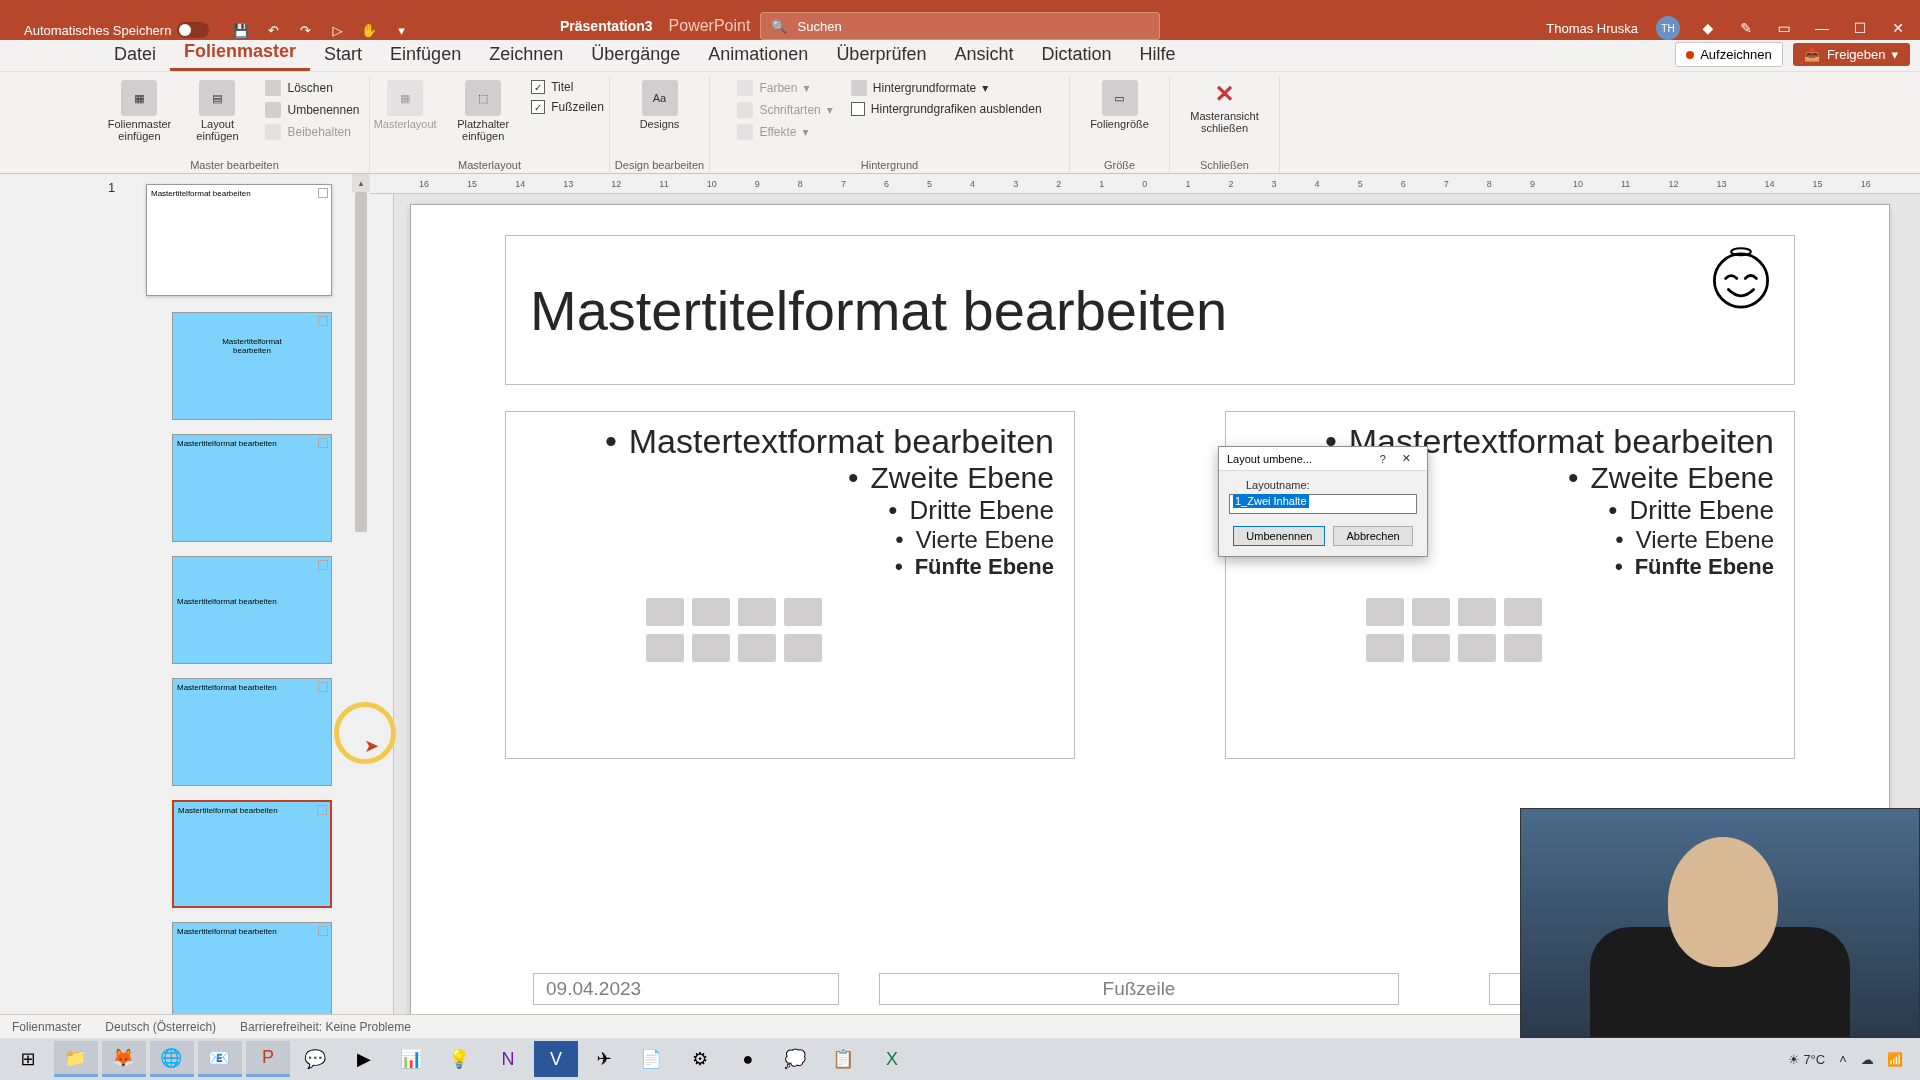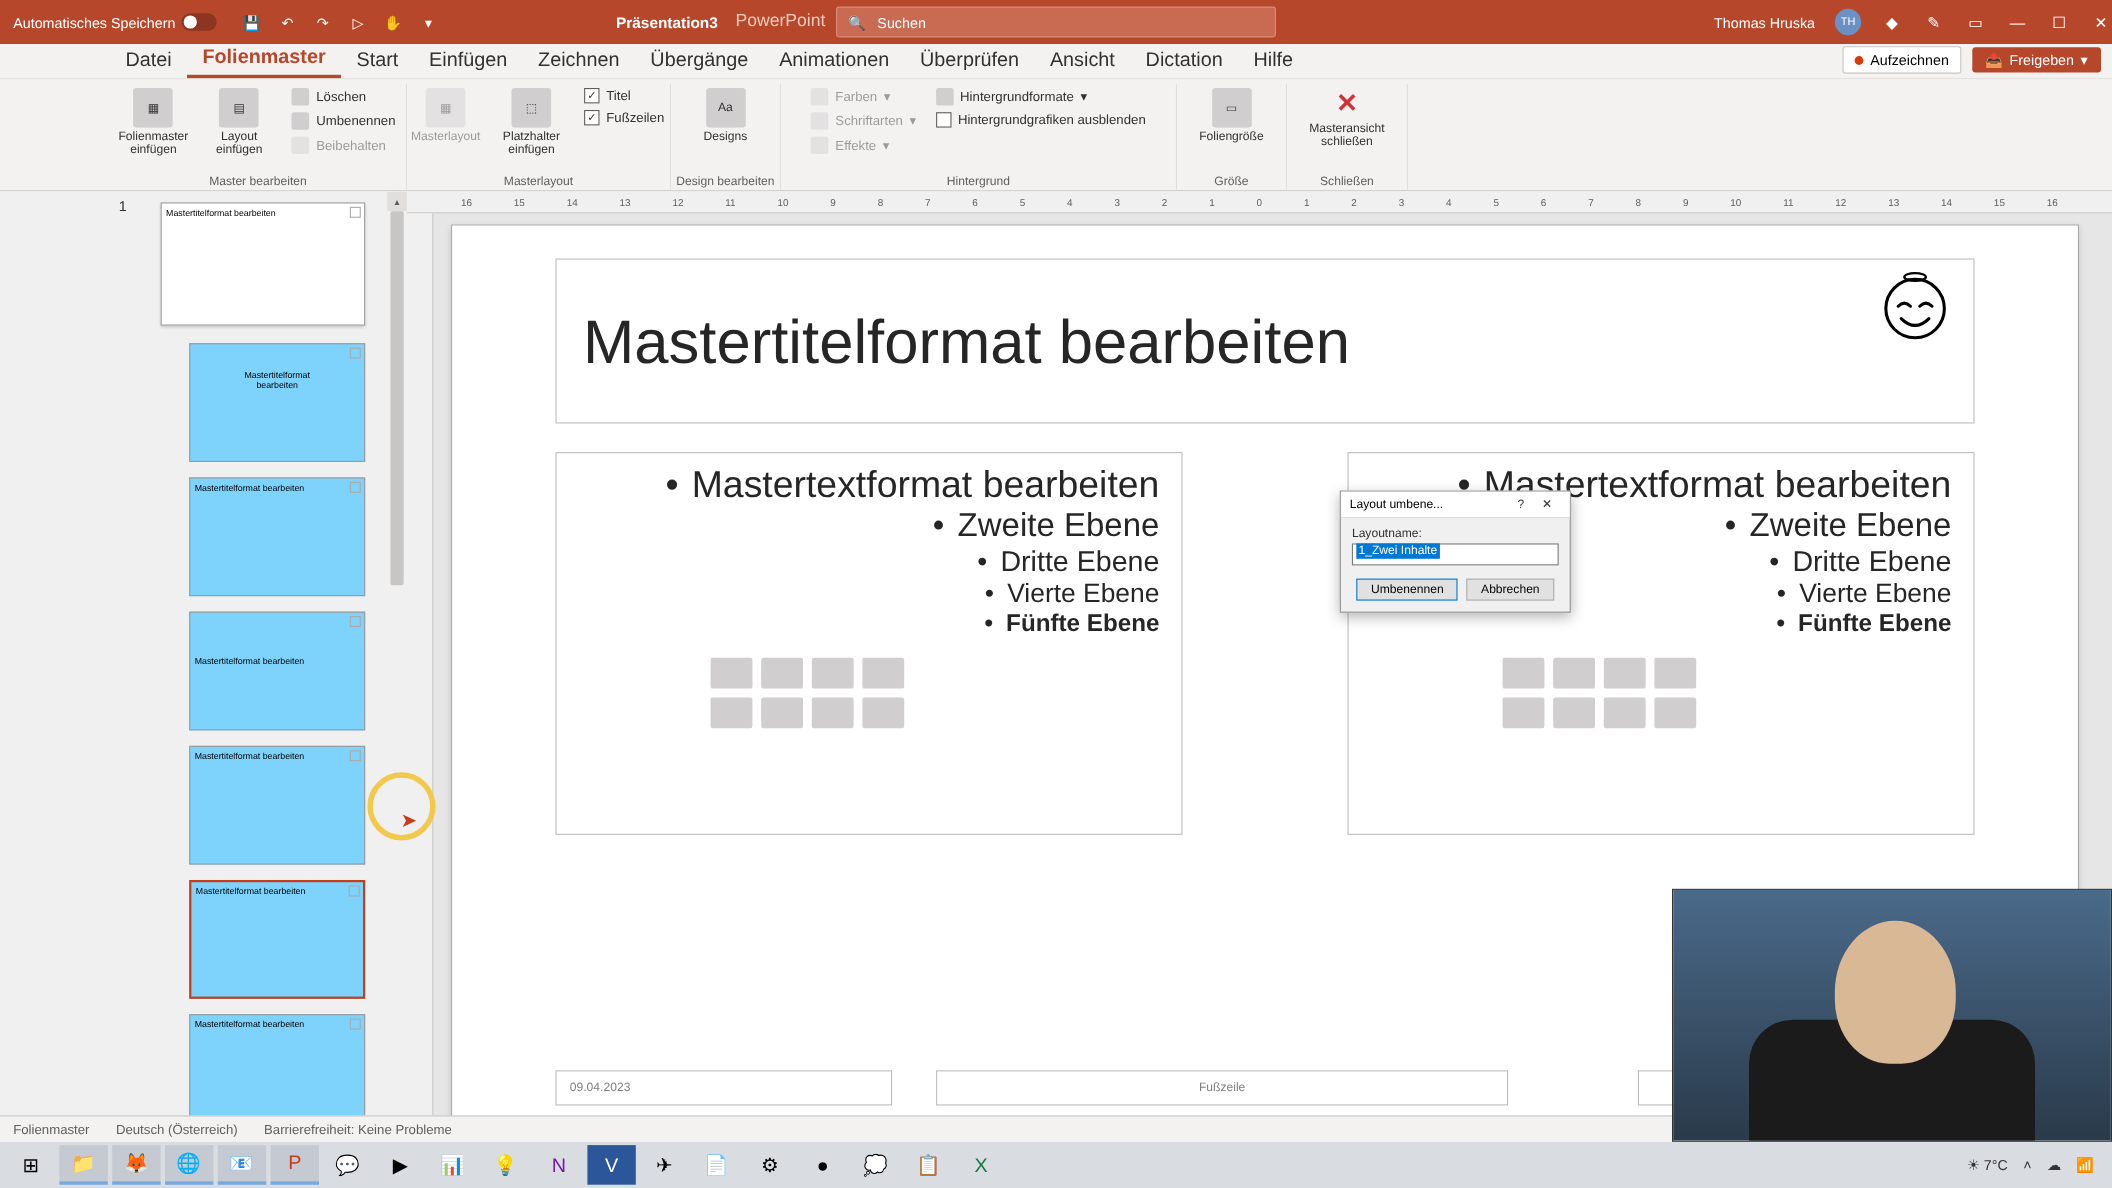--- a/index.html
+++ b/index.html
@@ -1,19 +1,19 @@
 <!DOCTYPE html>
 <html><head>
 <meta charset="utf-8">
 <style>
 * { margin: 0; padding: 0; box-sizing: border-box; font-family: "Segoe UI", sans-serif; }
 body { background: #fff; width: 1920px; height: 1080px; overflow: hidden; position: relative; }
 
 
-.titlebar { height: 40px; background: #b7472a; display: flex; align-items: center; color: #fff; font-size: 13px; padding: 0 0; }
+.titlebar { height: 40px; background: #b7472a; display: flex; align-items: flex-end; color: #fff; font-size: 13px; padding: 0 12px; }
 .titlebar .left { display: flex; align-items: center; gap: 6px; }
 .autosave { display: flex; align-items: center; gap: 6px; margin-left: 12px; }
 .autosave-toggle { width: 32px; height: 16px; background: #8c3521; border-radius: 8px; position: relative; }
 .autosave-toggle::after { content: ""; position: absolute; left: 2px; top: 2px; width: 12px; height: 12px; background: #fff; border-radius: 50%; }
 .qat { display: flex; gap: 12px; margin-left: 16px; }
 .qat-btn { width: 20px; height: 20px; display: flex; align-items: center; justify-content: center; color: #fff; cursor: pointer; }
 .titlebar .center { position: absolute; left: 560px; display: flex; align-items: center; gap: 10px; }
 .titlebar .filename { color: #fff; font-size: 14px; font-weight: bold; }
 .titlebar .app { color: #f5cbbd; font-size: 16px; margin-left: 6px; }
 .search { width: 400px; height: 28px; background: #c96b53; border: 1px solid #d98e7a; border-radius: 3px; display: flex; align-items: center; padding: 0 10px; color: #fff; font-size: 13px; gap: 10px; }
@@ -76,33 +76,33 @@
 .lvl { color: #262626; }
 .lvl1 { font-size: 34px; padding-left: 10px; }
 .lvl2 { font-size: 30px; padding-left: 56px; }
 .lvl3 { font-size: 26px; padding-left: 100px; }
 .lvl4 { font-size: 24px; padding-left: 146px; }
 .lvl5 { font-size: 22px; padding-left: 190px; font-weight: bold; }
 .lvl::before { content: "•"; margin-right: 12px; color: #262626; }
 .ph-icons { margin: 18px 0 0 120px; display: grid; grid-template-columns: repeat(4, 38px); gap: 8px; }
 .ph-icons div { width: 38px; height: 28px; background: #d0cece; border-radius: 2px; }
 
-.footer-ph { position: absolute; bottom: 18px; height: 32px; border: 1px solid #bdbdbd; display: flex; align-items: center; justify-content: center; font-size: 11px; color: #7f7f7f; }
+.footer-ph { position: absolute; bottom: 18px; height: 32px; border: 1px solid #bdbdbd; display: flex; align-items: center; justify-content: center; font-size: 19px; color: #7f7f7f; margin-left: 28px; }
 .footer-date { left: 94px; width: 306px; justify-content: flex-start; padding-left: 12px; }
 .footer-mid { left: 440px; width: 520px; }
 .footer-num { right: 94px; width: 306px; }
 
 
 .dialog { position: absolute; top: 446px; left: 1218px; width: 210px; background: #f0f0f0; border: 1px solid #8f8f8f; box-shadow: 0 4px 12px rgba(0,0,0,.3); font-size: 11px; z-index: 100; }
 .dialog-title { height: 24px; background: #fff; border-bottom: 1px solid #dcdcdc; display: flex; align-items: center; padding: 0 8px; font-size: 11px; color: #000; }
 .dialog-title .spacer { flex: 1; }
 .dialog-title .q { padding: 0 8px; cursor: pointer; color: #333; }
 .dialog-title .x { padding: 0 8px; cursor: pointer; color: #333; }
 .dialog-body { padding: 8px 10px; }
-.dialog-body label { font-size: 11px; color: #323130; }
+.dialog-body label { font-size: 11px; color: #323130; margin-left: 17px; }
 .dialog-input { width: 100%; height: 20px; border: 1px solid #7a7a7a; font-size: 11px; margin-top: 3px; padding: 0 3px; background: #fff; }
 .dialog-input .sel { background: #0078d4; color: #fff; padding: 1px 2px; }
 .dialog-btns { display: flex; gap: 8px; justify-content: center; padding: 4px 10px 10px; }
 .dlg-btn { padding: 3px 12px; background: #e1e1e1; border: 1px solid #adadad; font-size: 11px; cursor: pointer; }
 .dlg-btn.primary { border: 1px solid #0078d4; }
 
 
 .anno-circle { position: absolute; top: 702px; left: 334px; width: 62px; height: 62px; border: 5px solid #f2c94c; border-radius: 50%; z-index: 50; pointer-events: none; }
 .anno-cursor { position: absolute; top: 735px; left: 364px; font-size: 18px; color: #c43e1c; z-index: 51; }
 

